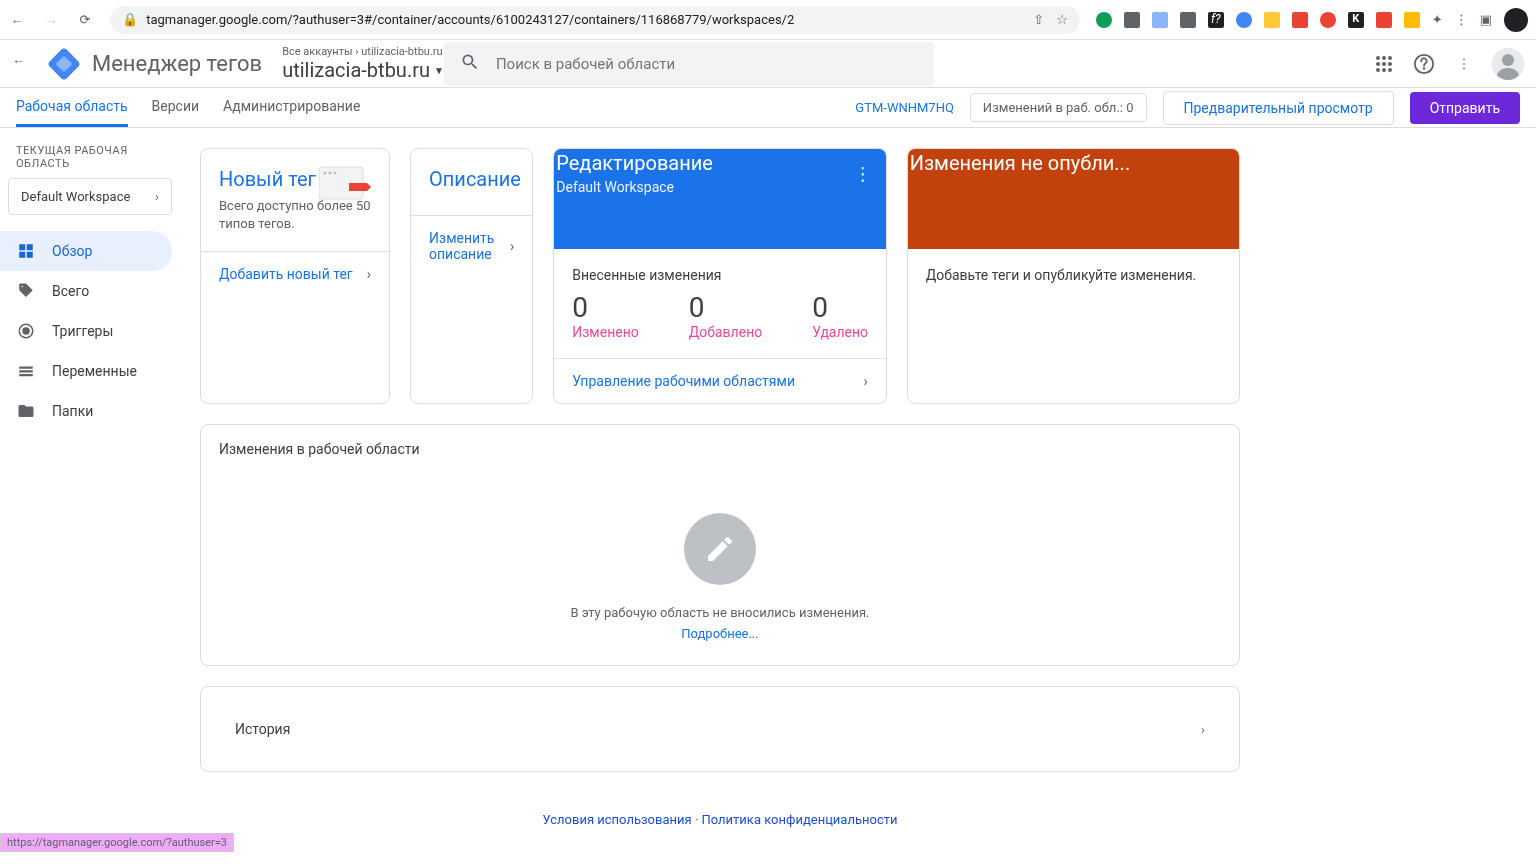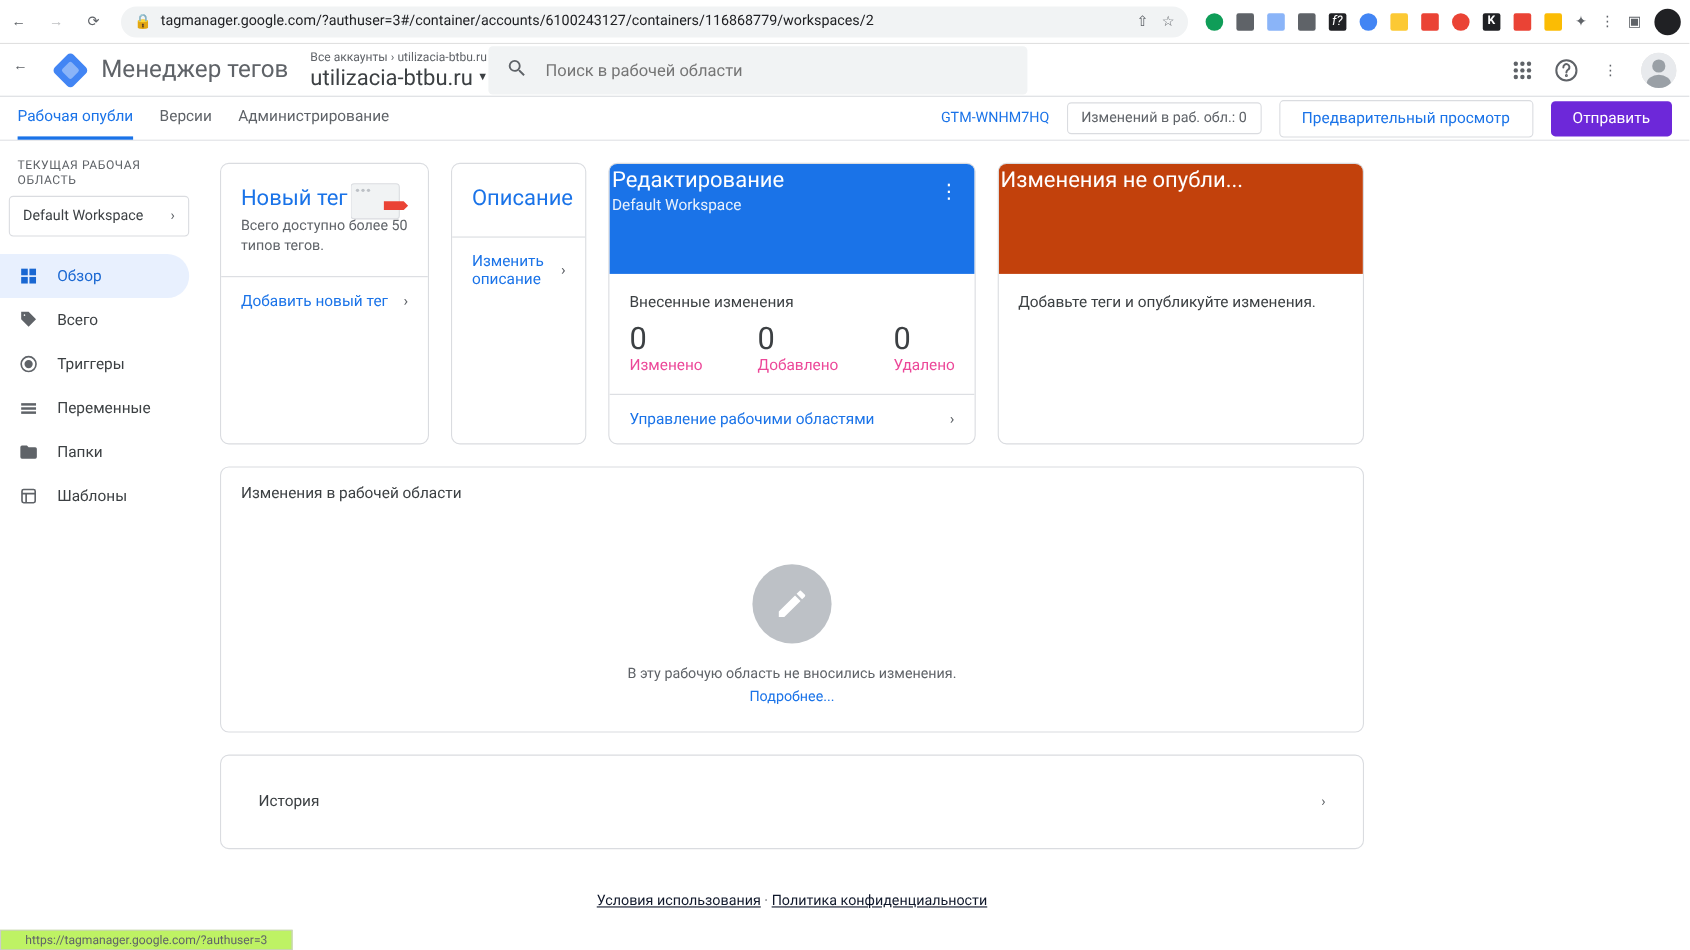--- a/index.html
+++ b/index.html
@@ -65,22 +65,22 @@
 .full-card{background:#fff;border:1px solid #dadce0;border-radius:8px;margin-bottom:20px}
 .full-card-header{padding:16px 18px;font-size:14px;color:#3c4043}
 .empty-state{padding:40px 0 24px;text-align:center}
 .empty-icon{width:72px;height:72px;border-radius:50%;background:#bdc1c6;margin:0 auto 20px;display:flex;align-items:center;justify-content:center}
 .empty-text{font-size:13px;color:#5f6368;margin-bottom:6px}
 .empty-link{font-size:13px;color:#1a73e8;cursor:pointer}
 .history-card{padding:34px;display:flex;align-items:center;justify-content:space-between;cursor:pointer}
 .tag-illustration{position:absolute;top:14px;right:14px;width:56px;height:40px}
 .chevron{color:#5f6368}
 .footer{text-align:center;padding:20px;font-size:13px;color:#5f6368}
-.footer a{color:#0f172a;text-decoration:underline;cursor:pointer}
-.status-url{position:fixed;bottom:0;left:0;background:#bef264;border:1px solid #ccc;padding:2px 22px;font-size:11px;color:#5f6368}
+.footer a{color:#1d4ed8;cursor:pointer}
+.status-url{position:fixed;bottom:12px;left:0;background:#f0abfc;border:1px solid #ccc;padding:2px 6px;font-size:11px;color:#5f6368}
 .big-card{width:352px;border:1px solid #dadce0;border-radius:8px;overflow:hidden}
 .tag-new-card{position:relative}
 </style>
 </head>
 <body>
 
 <div class="browser-chrome">
   <div class="nav-icons">
     <span class="nav-icon">←</span>
     <span class="nav-icon" style="opacity:0.4">→</span>
@@ -167,21 +167,21 @@
           <rect width="32" height="32" fill="#e8eaed"></rect>
           <circle cx="16" cy="12" r="6" fill="#9aa0a6"></circle>
           <ellipse cx="16" cy="28" rx="11" ry="8" fill="#9aa0a6"></ellipse>
         </svg>
     </div>
   </div>
 </div>
 
 <div class="tabs-bar">
   <div class="tabs">
-    <div class="tab active">Рабочая опубли</div>
+    <div class="tab active">Рабочая область</div>
     <div class="tab">Версии</div>
     <div class="tab">Администрирование</div>
   </div>
   <div class="tabs-right">
     <span class="gtm-id">GTM-WNHM7HQ</span>
     <span class="changes-count">Изменений в раб. обл.: 0</span>
     <button class="preview-btn">Предварительный просмотр</button>
     <button class="submit-btn">Отправить</button>
   </div>
 </div>
@@ -231,29 +231,20 @@
         </span>
       <span>Переменные</span>
     </div>
     <div class="sidebar-item">
       <span class="sidebar-icon">
           <svg width="18" height="18" viewBox="0 0 24 24" fill="currentColor">
             <path d="M10 4H4a2 2 0 00-2 2v12a2 2 0 002 2h16a2 2 0 002-2V8a2 2 0 00-2-2h-8l-2-2z"></path>
           </svg>
         </span>
       <span>Папки</span>
-    </div>
-    <div class="sidebar-item">
-      <span class="sidebar-icon">
-          <svg width="18" height="18" viewBox="0 0 24 24" fill="none" stroke="currentColor" stroke-width="2">
-            <rect x="4" y="4" width="16" height="16" rx="2"></rect>
-            <path d="M4 9h16M9 9v11"></path>
-          </svg>
-        </span>
-      <span>Шаблоны</span>
     </div>
   </div>
 
   <div class="content">
     <div class="cards-row">
 
       <div class="cards-col">
         <div class="card tag-new-card">
           <div class="card-header">
             <div class="card-title">Новый тег</div>

